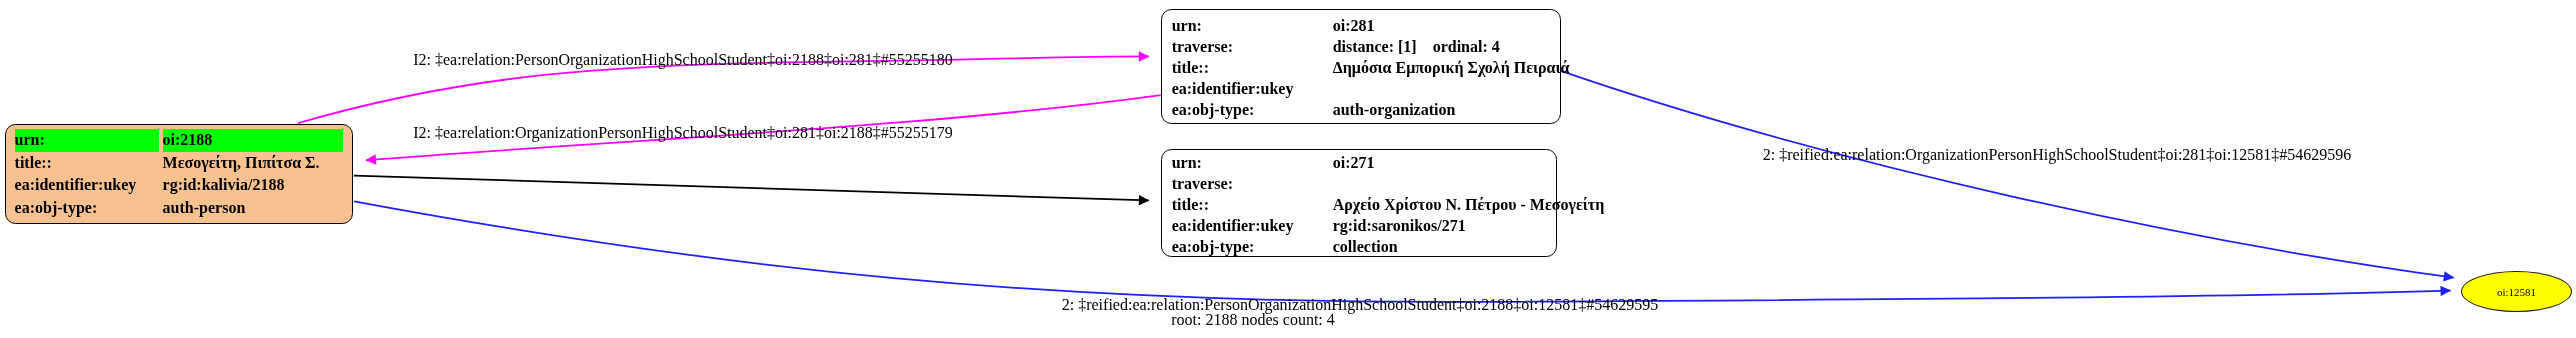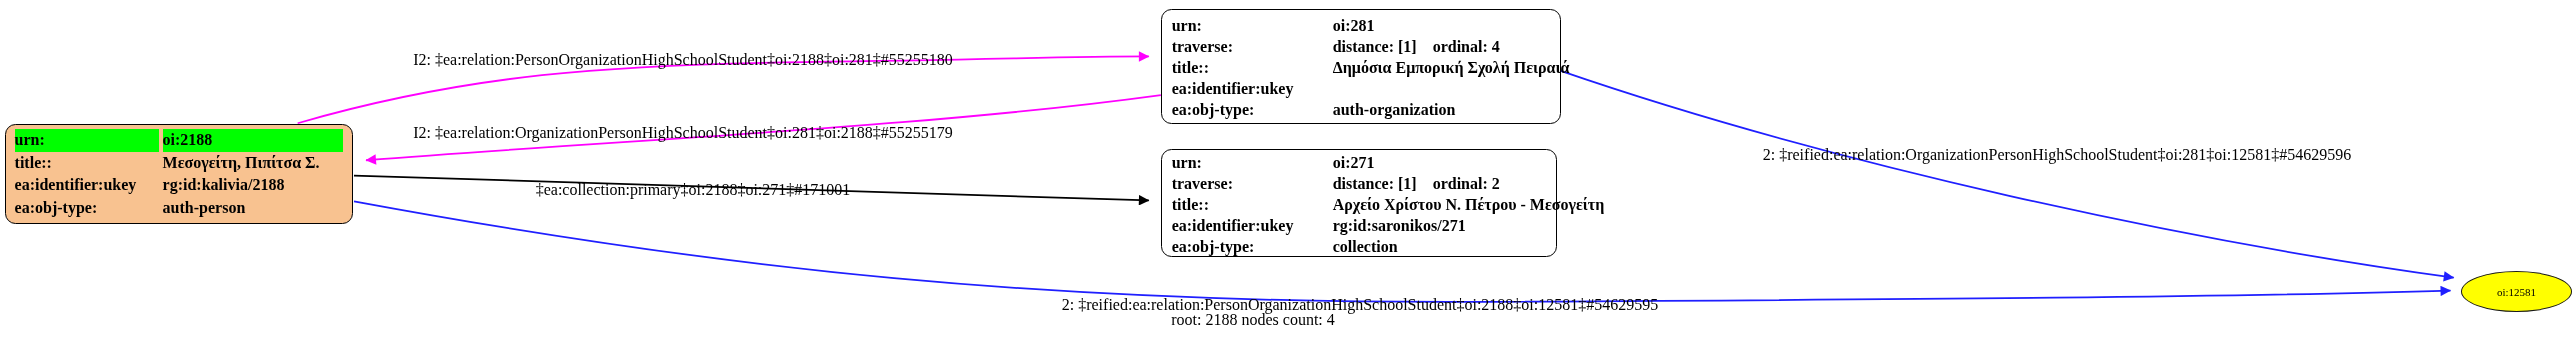--- a/index.html
+++ b/index.html
@@ -138,21 +138,20 @@
     </div>
   </div>
 
   <div class="node collection">
     <div class="row">
       <div class="key">urn:</div>
       <div class="val">oi:271</div>
     </div>
     <div class="row">
       <div class="key">traverse:</div>
-      <div class="val">distance: [1]    ordinal: 2</div>
     </div>
     <div class="row">
       <div class="key">title::</div>
       <div class="val">Αρχείο Χρίστου Ν. Πέτρου - Μεσογείτη</div>
     </div>
     <div class="row">
       <div class="key">ea:identifier:ukey</div>
       <div class="val">rg:id:saronikos/271</div>
     </div>
     <div class="row">
@@ -162,21 +161,20 @@
   </div>
 
   <div class="ellipse-node">
     <span>oi:12581</span>
   </div>
 
   <div class="edge-label" style="left:683px; top:32px;">I2: ‡ea:relation:PersonOrganizationHighSchoolStudent‡oi:2188‡oi:281‡#55255180</div>
 
   <div class="edge-label" style="left:683px; top:105px;">I2: ‡ea:relation:OrganizationPersonHighSchoolStudent‡oi:281‡oi:2188‡#55255179</div>
 
-  <div class="edge-label" style="left:693px; top:162px;">‡ea:collection:primary‡oi:2188‡oi:271‡#171001</div>
 
   <div class="edge-label" style="left:2057px; top:127px;">2: ‡reified:ea:relation:OrganizationPersonHighSchoolStudent‡oi:281‡oi:12581‡#54629596</div>
 
   <div class="edge-label" style="left:1360px; top:277px;">2: ‡reified:ea:relation:PersonOrganizationHighSchoolStudent‡oi:2188‡oi:12581‡#54629595</div>
 
   <div class="caption" style="left:1253px; top:311px;">root: 2188 nodes count: 4</div>
 
 </div>
 
 

